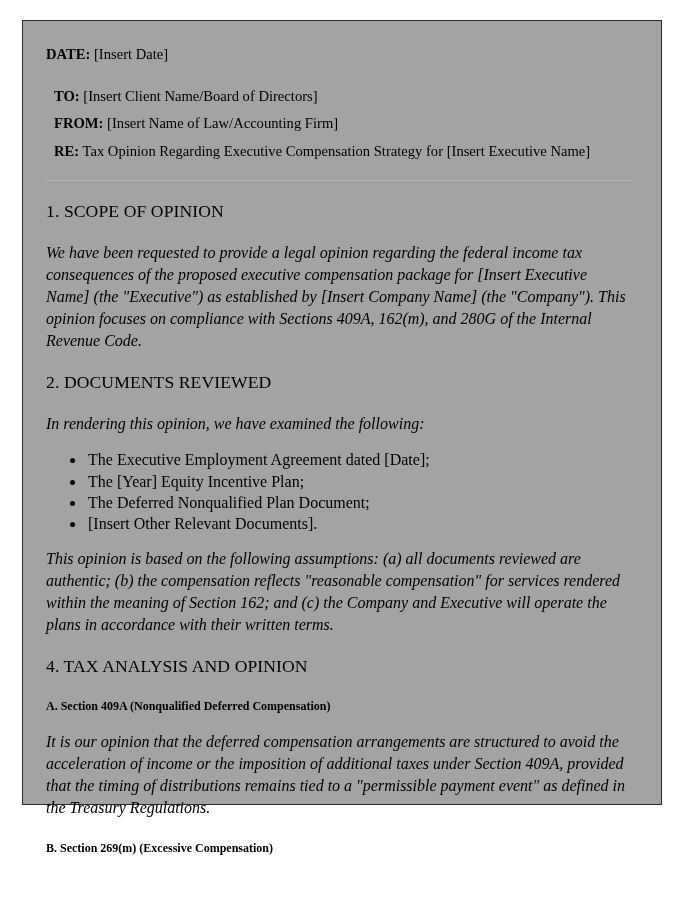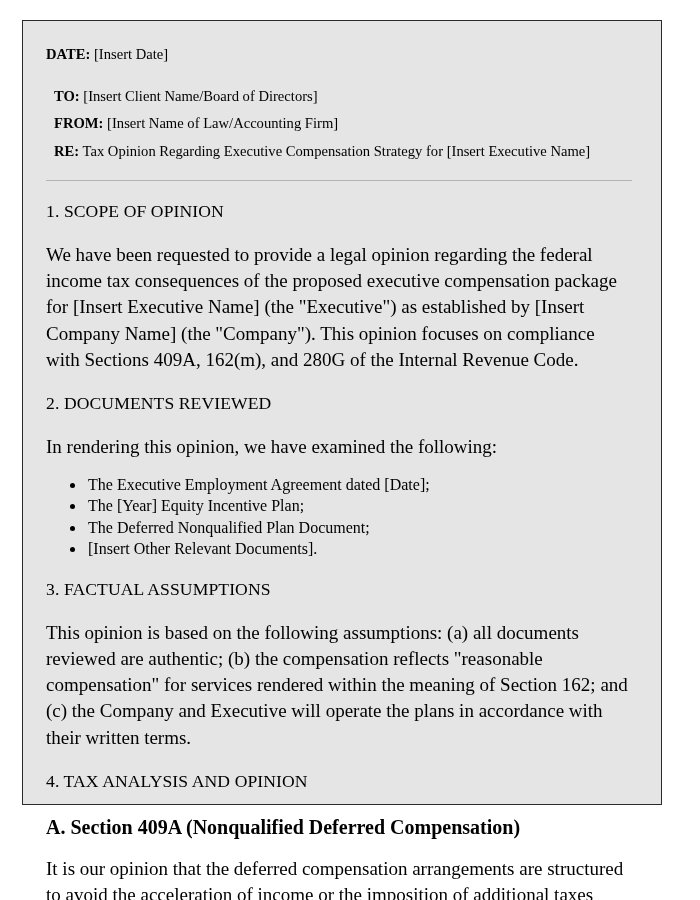--- a/index.html
+++ b/index.html
@@ -17,21 +17,21 @@
 
   
   .page {
     position: absolute;
     left: 22px;
     top: 20px;
     width: 640px;          
     height: 785px;         
     box-sizing: border-box;
     border: 1px solid #2b2b2b;
-    background: #e5e5e5;
+    background: #a3a3a3;
   }
 
   .page-inner {
     padding: 24px 29px 0 23px;  
     box-sizing: border-box;
   }
 
   
   .memo-head {
     font-size: 14.6px;
@@ -57,31 +57,32 @@
   
   h2.section-title {
     font-size: 17.6px;
     font-weight: normal;
     margin: 20px 0 20px 0;
     line-height: 1.2;
     letter-spacing: 0.1px;
   }
 
   h3.subsection-title {
-    font-size: 20px;
+    font-size: 12px;
     font-weight: bold;
     margin: 22px 0 0 0;
     line-height: 1.3;
   }
 
   p.body-text {
-    font-size: 19px;
+    font-size: 16px;
     line-height: 1.38;
     margin: 0 0 14px 0;
     text-align: left;
+    font-style: italic;
   }
   p.body-text.tight {
     margin-top: 16px;
   }
 
   ul.doc-list {
     margin: 10px 0 14px 0;
     padding-left: 40px;
     font-size: 16px;
     line-height: 1.32;
@@ -128,21 +129,20 @@
 
     <h2 class="section-title">2. DOCUMENTS REVIEWED</h2>
     <p class="body-text">In rendering this opinion, we have examined the following:</p>
     <ul class="doc-list">
       <li>The Executive Employment Agreement dated [Date];</li>
       <li>The [Year] Equity Incentive Plan;</li>
       <li>The Deferred Nonqualified Plan Document;</li>
       <li>[Insert Other Relevant Documents].</li>
     </ul>
 
-    <h2 class="section-title">3. FACTUAL ASSUMPTIONS</h2>
     <p class="body-text">This opinion is based on the following assumptions: (a) all documents reviewed are authentic; (b) the compensation reflects "reasonable compensation" for services rendered within the meaning of Section 162; and (c) the Company and Executive will operate the plans in accordance with their written terms.</p>
 
     <h2 class="section-title">4. TAX ANALYSIS AND OPINION</h2>
 
     <h3 class="subsection-title">A. Section 409A (Nonqualified Deferred Compensation)</h3>
     <p class="body-text tight">It is our opinion that the deferred compensation arrangements are structured to avoid the acceleration of income or the imposition of additional taxes under Section 409A, provided that the timing of distributions remains tied to a "permissible payment event" as defined in the Treasury Regulations.</p>
 
     <h3 class="subsection-title">B. Section 269(m) (Excessive Compensation)</h3>
 
   </div>

